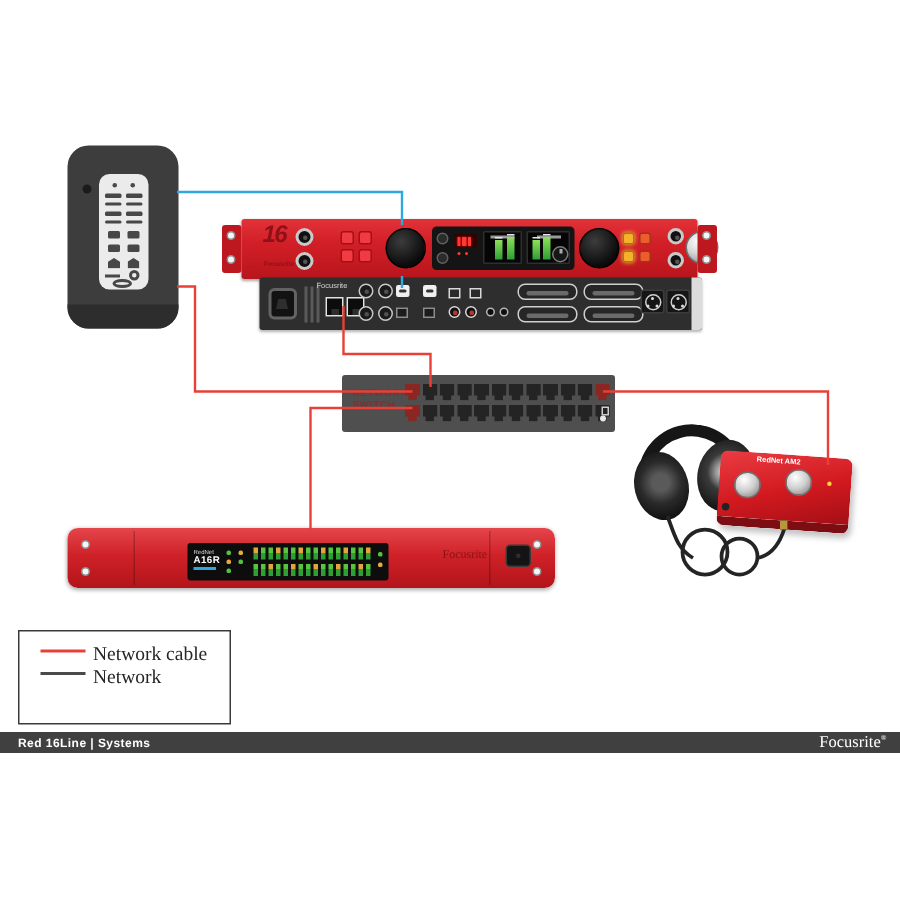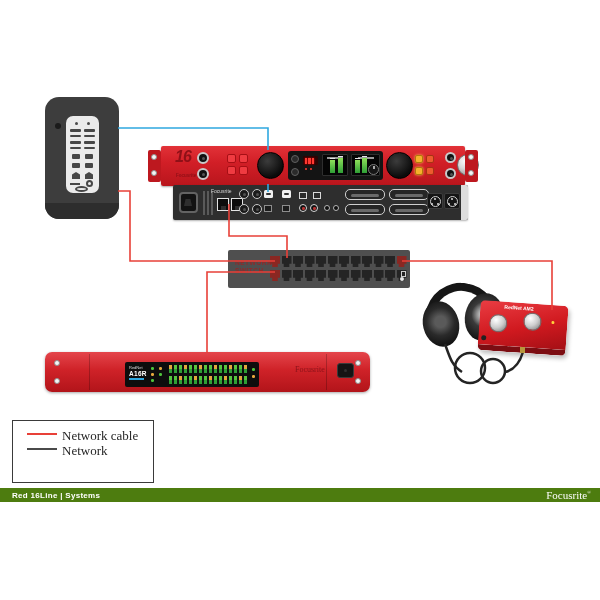--- a/index.html
+++ b/index.html
@@ -119,21 +119,21 @@
   .a16r .pbtn{position:absolute;left:292px;top:11px;width:17px;height:15px;background:#141414;border:1px solid #3a3a3a;border-radius:3px;}
   .a16r .pbtn::after{content:"";position:absolute;left:6px;top:5px;width:3px;height:3px;border-radius:50%;background:#2f2f2f;}
 
   
   .legend{left:12px;top:420px;width:142px;height:63px;background:#fff;border:1px solid #3a3a3a;}
   .leg-item{position:absolute;left:0;width:100%;height:14px;}
   .leg-line{position:absolute;left:14px;top:6px;width:30px;height:2px;}
   .leg-text{position:absolute;left:49px;top:1px;font-size:13px;color:#262626;font-family:Liberation Serif, serif;}
 
   
-  .footer{left:0;top:488px;width:600px;height:14px;background:#4d7c0f;}
+  .footer{left:0;top:488px;width:600px;height:14px;background:#404040;}
   .footer .ft{position:absolute;left:12px;top:2.5px;font-size:8px;font-weight:bold;color:#fff;letter-spacing:.3px;}
   .footer .fb{position:absolute;right:9px;top:0.5px;font-family:"Liberation Serif",serif;font-size:11px;color:#fff;}
   .footer .fb sup{font-size:5px;}
 
   
   #cable-layer{position:absolute;left:0;top:0;width:600px;height:600px;pointer-events:none;}
   #coil-layer{position:absolute;left:0;top:0;width:600px;height:600px;pointer-events:none;}
 </style>
 </head>
 <body>

